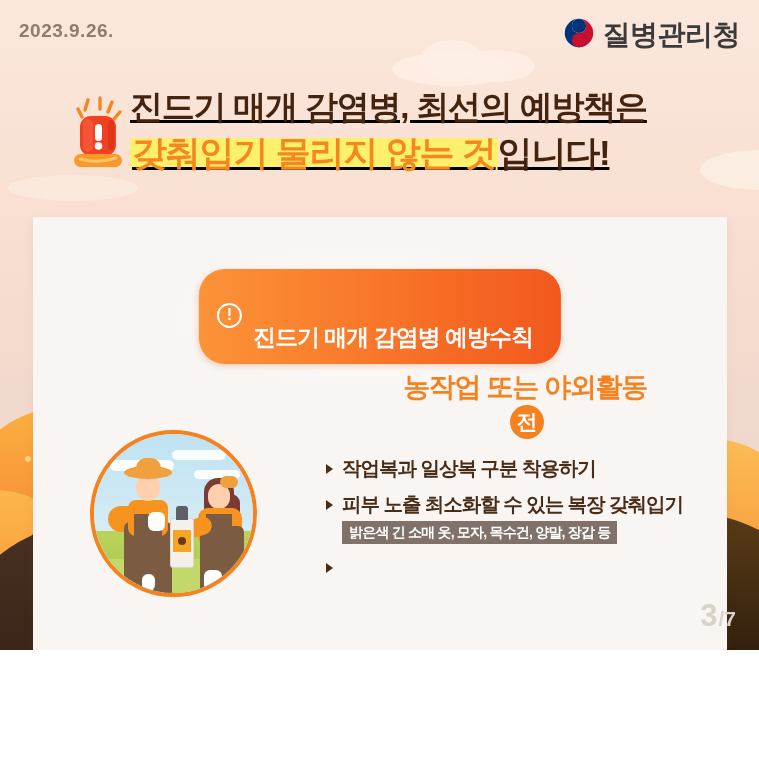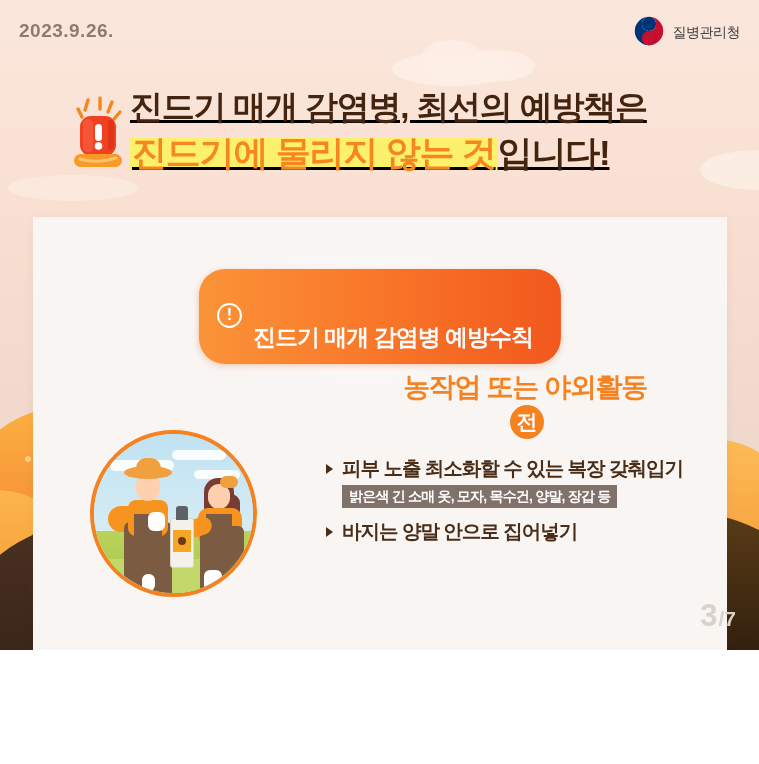--- a/index.html
+++ b/index.html
@@ -93,21 +93,21 @@
   .date-label {
     position: absolute; left: 19px; top: 20px;
     font-size: 19px; font-weight: 700; letter-spacing: .5px;
     color: #8d7c70;
   }
   .brand {
     position: absolute; right: 19px; top: 16px;
     display: flex; align-items: center; gap: 9px;
   }
   .brand-name {
-    font-size: 14px; font-weight: 400; color: #3a3a3a; letter-spacing: -.5px;
+    font-size: 28px; font-weight: 700; color: #3a3a3a; letter-spacing: -.5px;
   }
 
   
   .headline-wrap {
     position: absolute; left: 62px; top: 86px; width: 660px; text-decoration: underline;
   }
   .siren { position:absolute; left: 2px; top: 8px; width: 66px; height: 80px; }
   .headline {
     margin-left: 68px;
   }
@@ -325,21 +325,21 @@
         <rect x="19" y="25" width="10" height="33" rx="5" fill="#f4593a" opacity=".85"></rect>
         <rect x="44" y="26" width="6" height="30" rx="3" fill="#d52d12" opacity=".6"></rect>
         <rect x="31" y="30" width="7" height="17" rx="3.5" fill="#ffffff"></rect>
         <circle cx="34.5" cy="52" r="3.8" fill="#ffffff"></circle>
         <rect x="10" y="60" width="48" height="13" rx="6.5" fill="#f89a27"></rect>
         <path d="M16 65 q18 5 36 -1" stroke="#fdc16a" stroke-width="3" fill="none" stroke-linecap="round"></path>
       </svg>
     </span>
     <div class="headline">
       <div class="hl-line hl-line1">진드기 매개 감염병, 최선의 예방책은</div>
-      <div class="hl-line hl-line2"><span class="hl-hi">진드기에 물리지 않는 것</span><span class="hl-tail">입니다!</span></div>
+      <div class="hl-line hl-line2"><span class="hl-hi">갖춰입기 물리지 않는 것</span><span class="hl-tail">입니다!</span></div>
     </div>
   </div>
 
   <div class="content-card">
     <div class="card-glow"></div>
 
     <div class="section-badge">
       <span class="badge-excl">!</span>
       <span class="badge-text">진드기 매개 감염병 예방수칙</span>
     </div>
@@ -384,25 +384,27 @@
     </div>
 
     <div class="text-block">
       <div class="sub-title">
         <span>농작업 또는 야외활동</span>
         <span class="sub-title-circle">전</span>
       </div>
 
       <ul class="rule-list">
         <li>
+          <span>작업복과 일상복 구분 착용하기</span>
+        </li>
+        <li>
           <span>피부 노출 최소화할 수 있는 복장 갖춰입기</span>
           <span class="li-sub">밝은색 긴 소매 옷, 모자, 목수건, 양말, 장갑 등</span>
         </li>
         <li>
-          <span class="li-line2">바지는 양말 안으로 집어넣기</span>
         </li>
       </ul>
     </div>
   </div>
 
   <div class="page-num">
     <span class="page-cur">3</span>
     <span class="page-tot">/7</span>
   </div>
 

